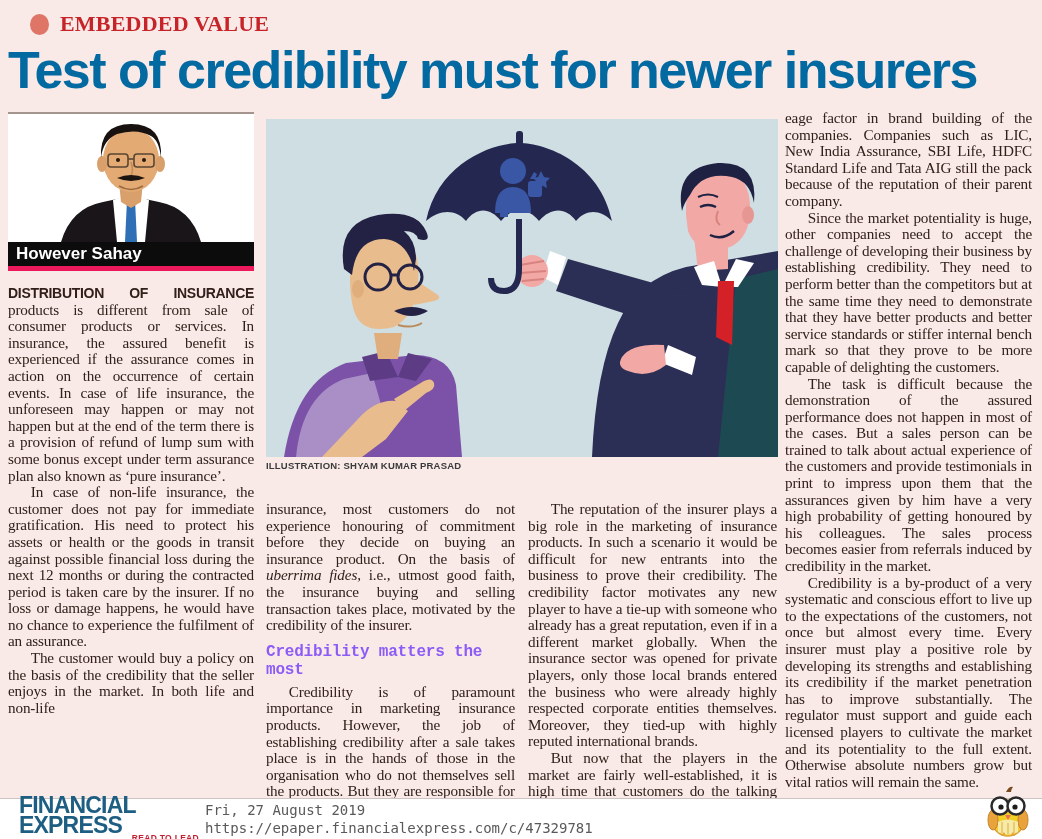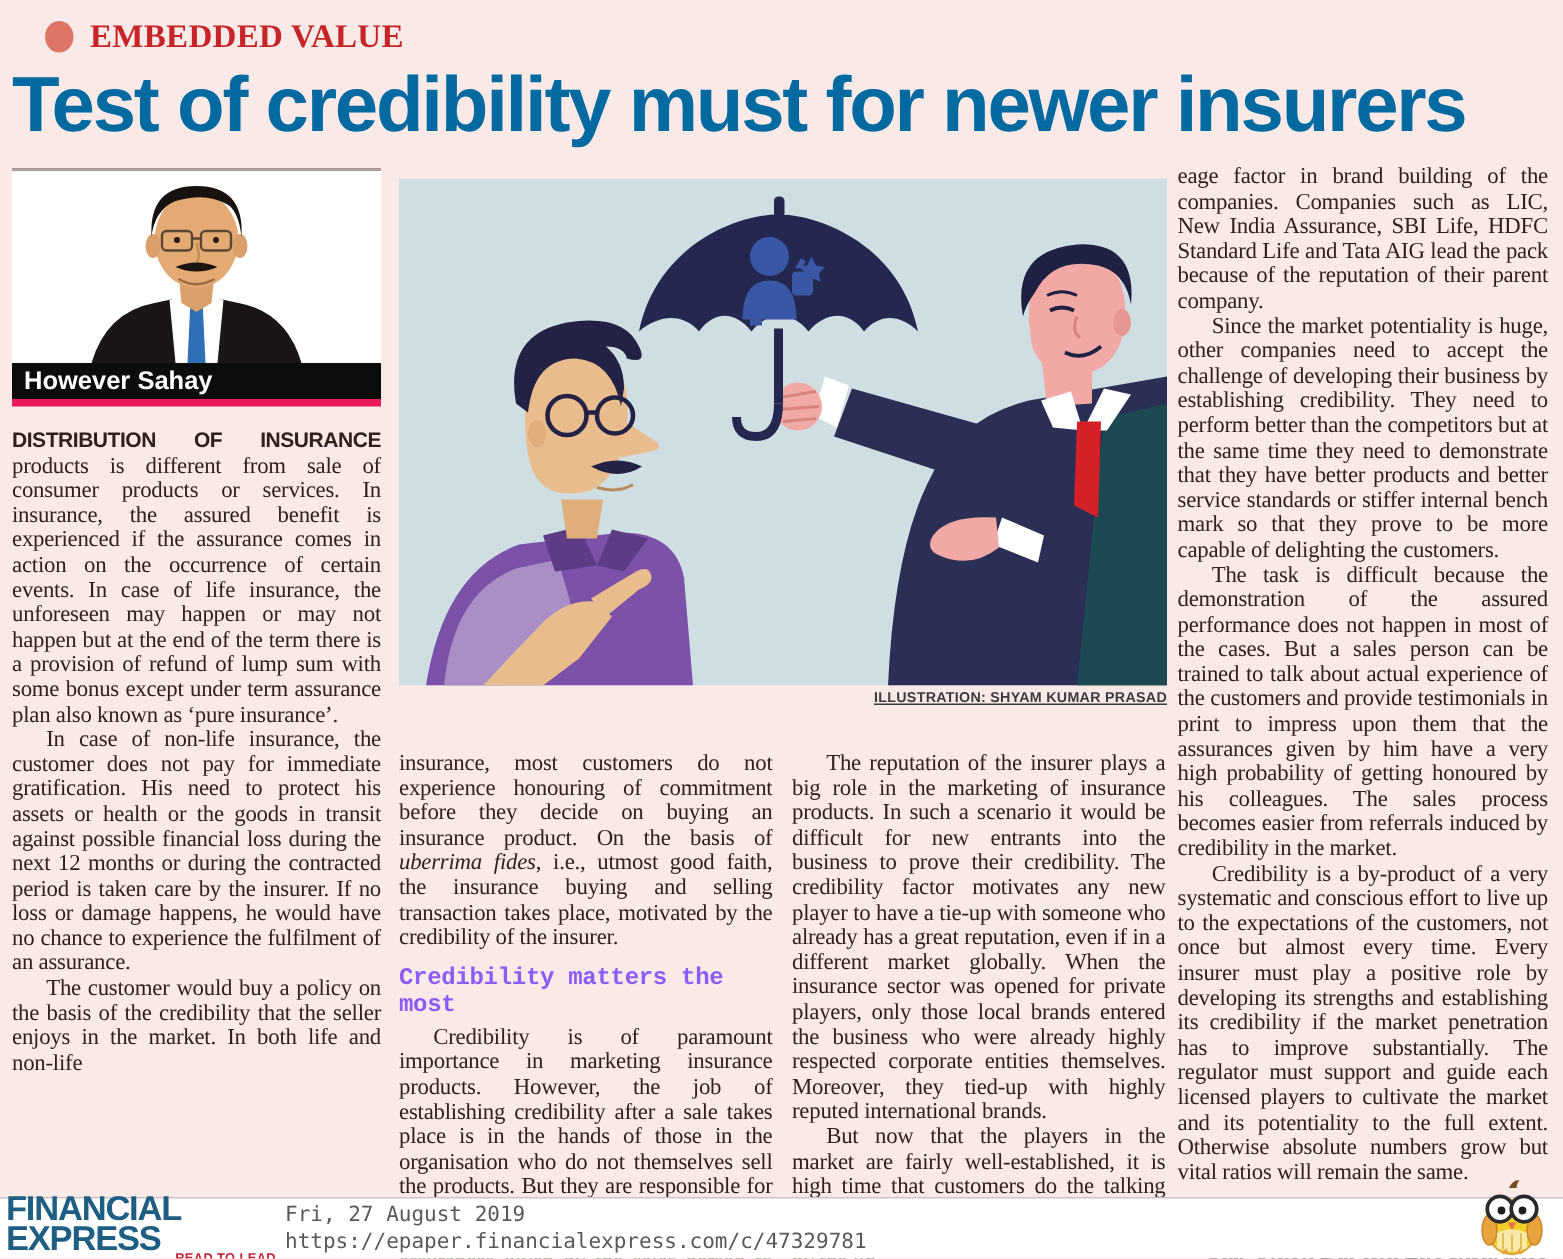--- a/index.html
+++ b/index.html
@@ -38,37 +38,37 @@
   .name-bar {
     background:#0c0c0c; color:#ffffff; height:24px; display:flex; align-items:center;
     font-family:"Liberation Sans", sans-serif; font-weight:700; font-size:17px; padding-left:8px;
   }
   .name-strip { height:5px; background:#ec1a5c; }
   .col1 .btxt { margin-top:14px; }
   
   .middle { position:absolute; left:266px; top:119px; width:512px; }
   .illo { width:512px; height:338px; display:block; }
   .illo-caption {
-    text-align:right; font-family:"Liberation Sans", sans-serif; font-weight:700;
-    font-size:9.5px; color:#3a3a3a; letter-spacing:0.2px; margin-top:3px;text-decoration:underline;
+    font-family:"Liberation Sans", sans-serif; font-weight:700;
+    font-size:9.5px; color:#3a3a3a; letter-spacing:0.2px; margin-top:3px;
   }
   .mid-cols { display:flex; gap:13px; margin-top:30px; }
   .mid-col { width:249px; }
   .subhead {
     font-family:Liberation Mono, monospace; font-weight:600; font-size:16px;
     color:#8b5cf6; margin:9px 0 5px 0; letter-spacing:-0.2px;
   }
   
   .col4 { position:absolute; left:785px; top:110px; width:247px; }
   .byline { margin-top:16px; text-align:right; font-style:italic; font-weight:700; font-size:15.5px; line-height:19px; color:#2c211d; }
   
   .footer {
     position:absolute; left:0; bottom:0; width:1042px; height:41px;
     background:#ffffff; border-top:1px solid #cbc4c2;
-    display:flex; align-items:center; padding-left:4px;
+    display:flex; align-items:center; padding-left:19px;
   }
   .fe-logo { width:180px; }
   .fe-main { font-family:"Liberation Sans", sans-serif; font-weight:700; font-size:23px; letter-spacing:-0.8px; color:#1d5e82; line-height:20px; }
   .fe-tag { font-family:"Liberation Sans", sans-serif; font-weight:700; font-size:8.5px; color:#c22032; text-align:right; letter-spacing:0.3px; margin-top:-2px; }
   .fe-meta { font-family:"DejaVu Sans Mono", monospace; font-size:14px; color:#595959; line-height:18px; margin-left:6px; }
   .owl { position:absolute; right:8px; bottom:1px; width:52px; height:52px; }
   .italic { font-style:italic; }
 </style>
 </head>
 <body>
@@ -212,21 +212,21 @@
       <p>Credibility is of paramount importance in marketing insurance products. However, the job of establishing credibility after a sale takes place is in the hands of those in the organisation who do not themselves sell the products. But they are responsible for providing comfort to the customers about their intention to honour all the legitimate assurances given by the sales person to the prospective policyholders.</p>
     </div>
     <div class="mid-col btxt">
       <p>The reputation of the insurer plays a big role in the marketing of insurance products. In such a scenario it would be difficult for new entrants into the business to prove their credibility. The credibility factor motivates any new player to have a tie-up with someone who already has a great reputation, even if in a different market globally. When the insurance sector was opened for private players, only those local brands entered the business who were already highly respected corporate entities themselves. Moreover, they tied-up with highly reputed international brands.</p>
       <p>But now that the players in the market are fairly well-established, it is high time that customers do the talking and contribute to the brand building of each company. The market is still guided by the lin-</p>
     </div>
   </div>
 </div>
 
 <div class="col4 btxt">
-  <p class="first">eage factor in brand building of the companies. Companies such as LIC, New India Assurance, SBI Life, HDFC Standard Life and Tata AIG lead the pack because of the reputation of their parent company.</p>
+  <p class="first">eage factor in brand building of the companies. Companies such as LIC, New India Assurance, SBI Life, HDFC Standard Life and Tata AIG still the pack because of the reputation of their parent company.</p>
   <p>Since the market potentiality is huge, other companies need to accept the challenge of developing their business by establishing credibility. They need to perform better than the competitors but at the same time they need to demonstrate that they have better products and better service standards or stiffer internal bench mark so that they prove to be more capable of delighting the customers.</p>
   <p>The task is difficult because the demonstration of the assured performance does not happen in most of the cases. But a sales person can be trained to talk about actual experience of the customers and provide testimonials in print to impress upon them that the assurances given by him have a very high probability of getting honoured by his colleagues. The sales process becomes easier from referrals induced by credibility in the market.</p>
   <p>Credibility is a by-product of a very systematic and conscious effort to live up to the expectations of the customers, not once but almost every time. Every insurer must play a positive role by developing its strengths and establishing its credibility if the market penetration has to improve substantially. The regulator must support and guide each licensed players to cultivate the market and its potentiality to the full extent. Otherwise absolute numbers grow but vital ratios will remain the same.</p>
   <div class="byline">
     <span>The writer is former MD &amp; CEO,</span><br>
     <span>Star Union Dai-ichi Life Insurance</span>
   </div>
 </div>
 
 <div class="footer">

